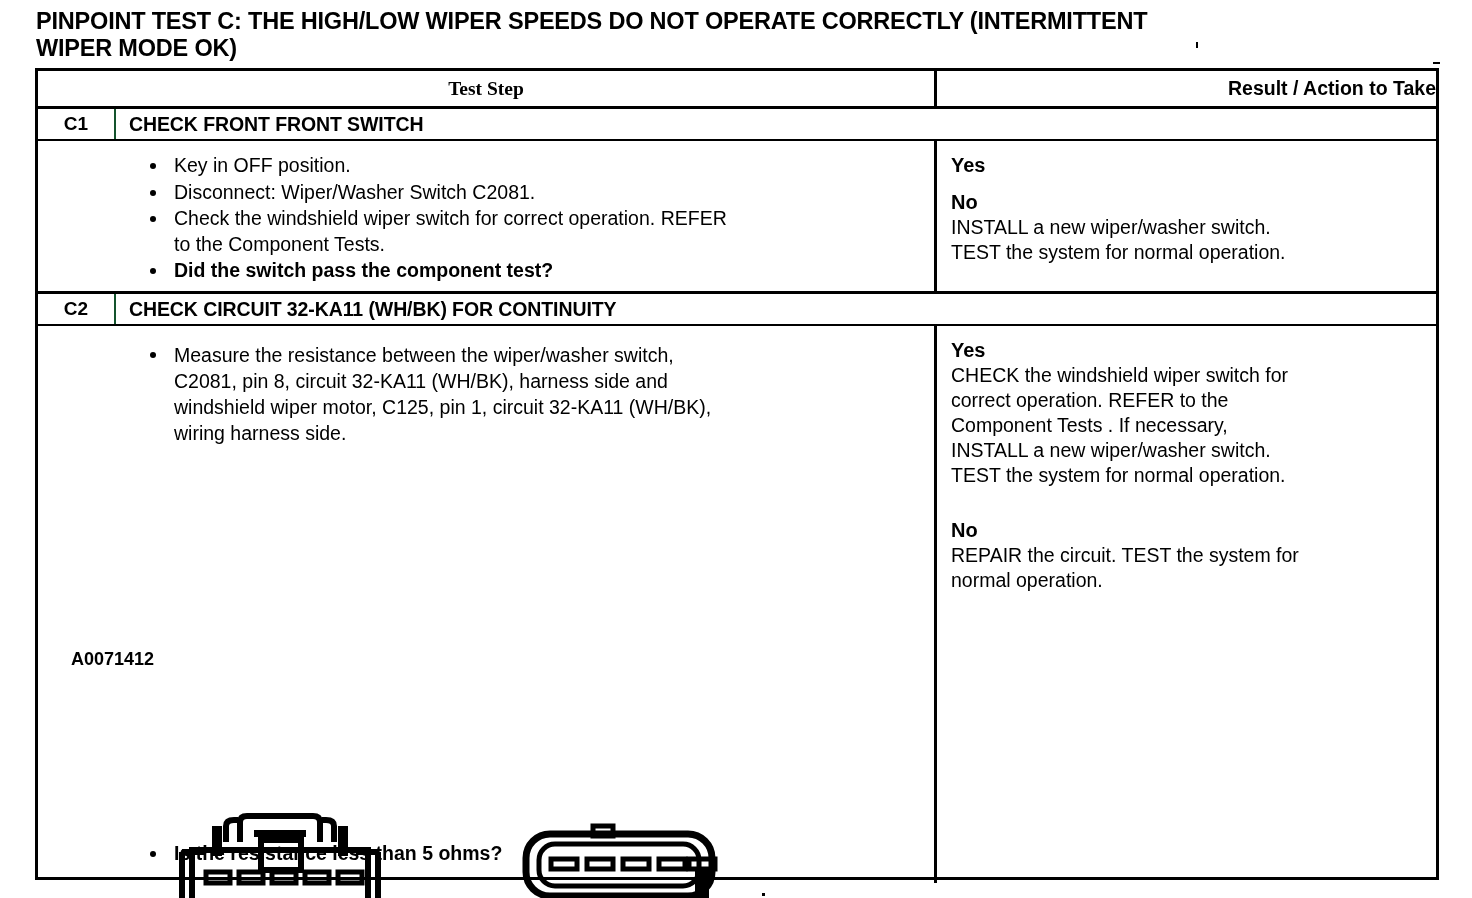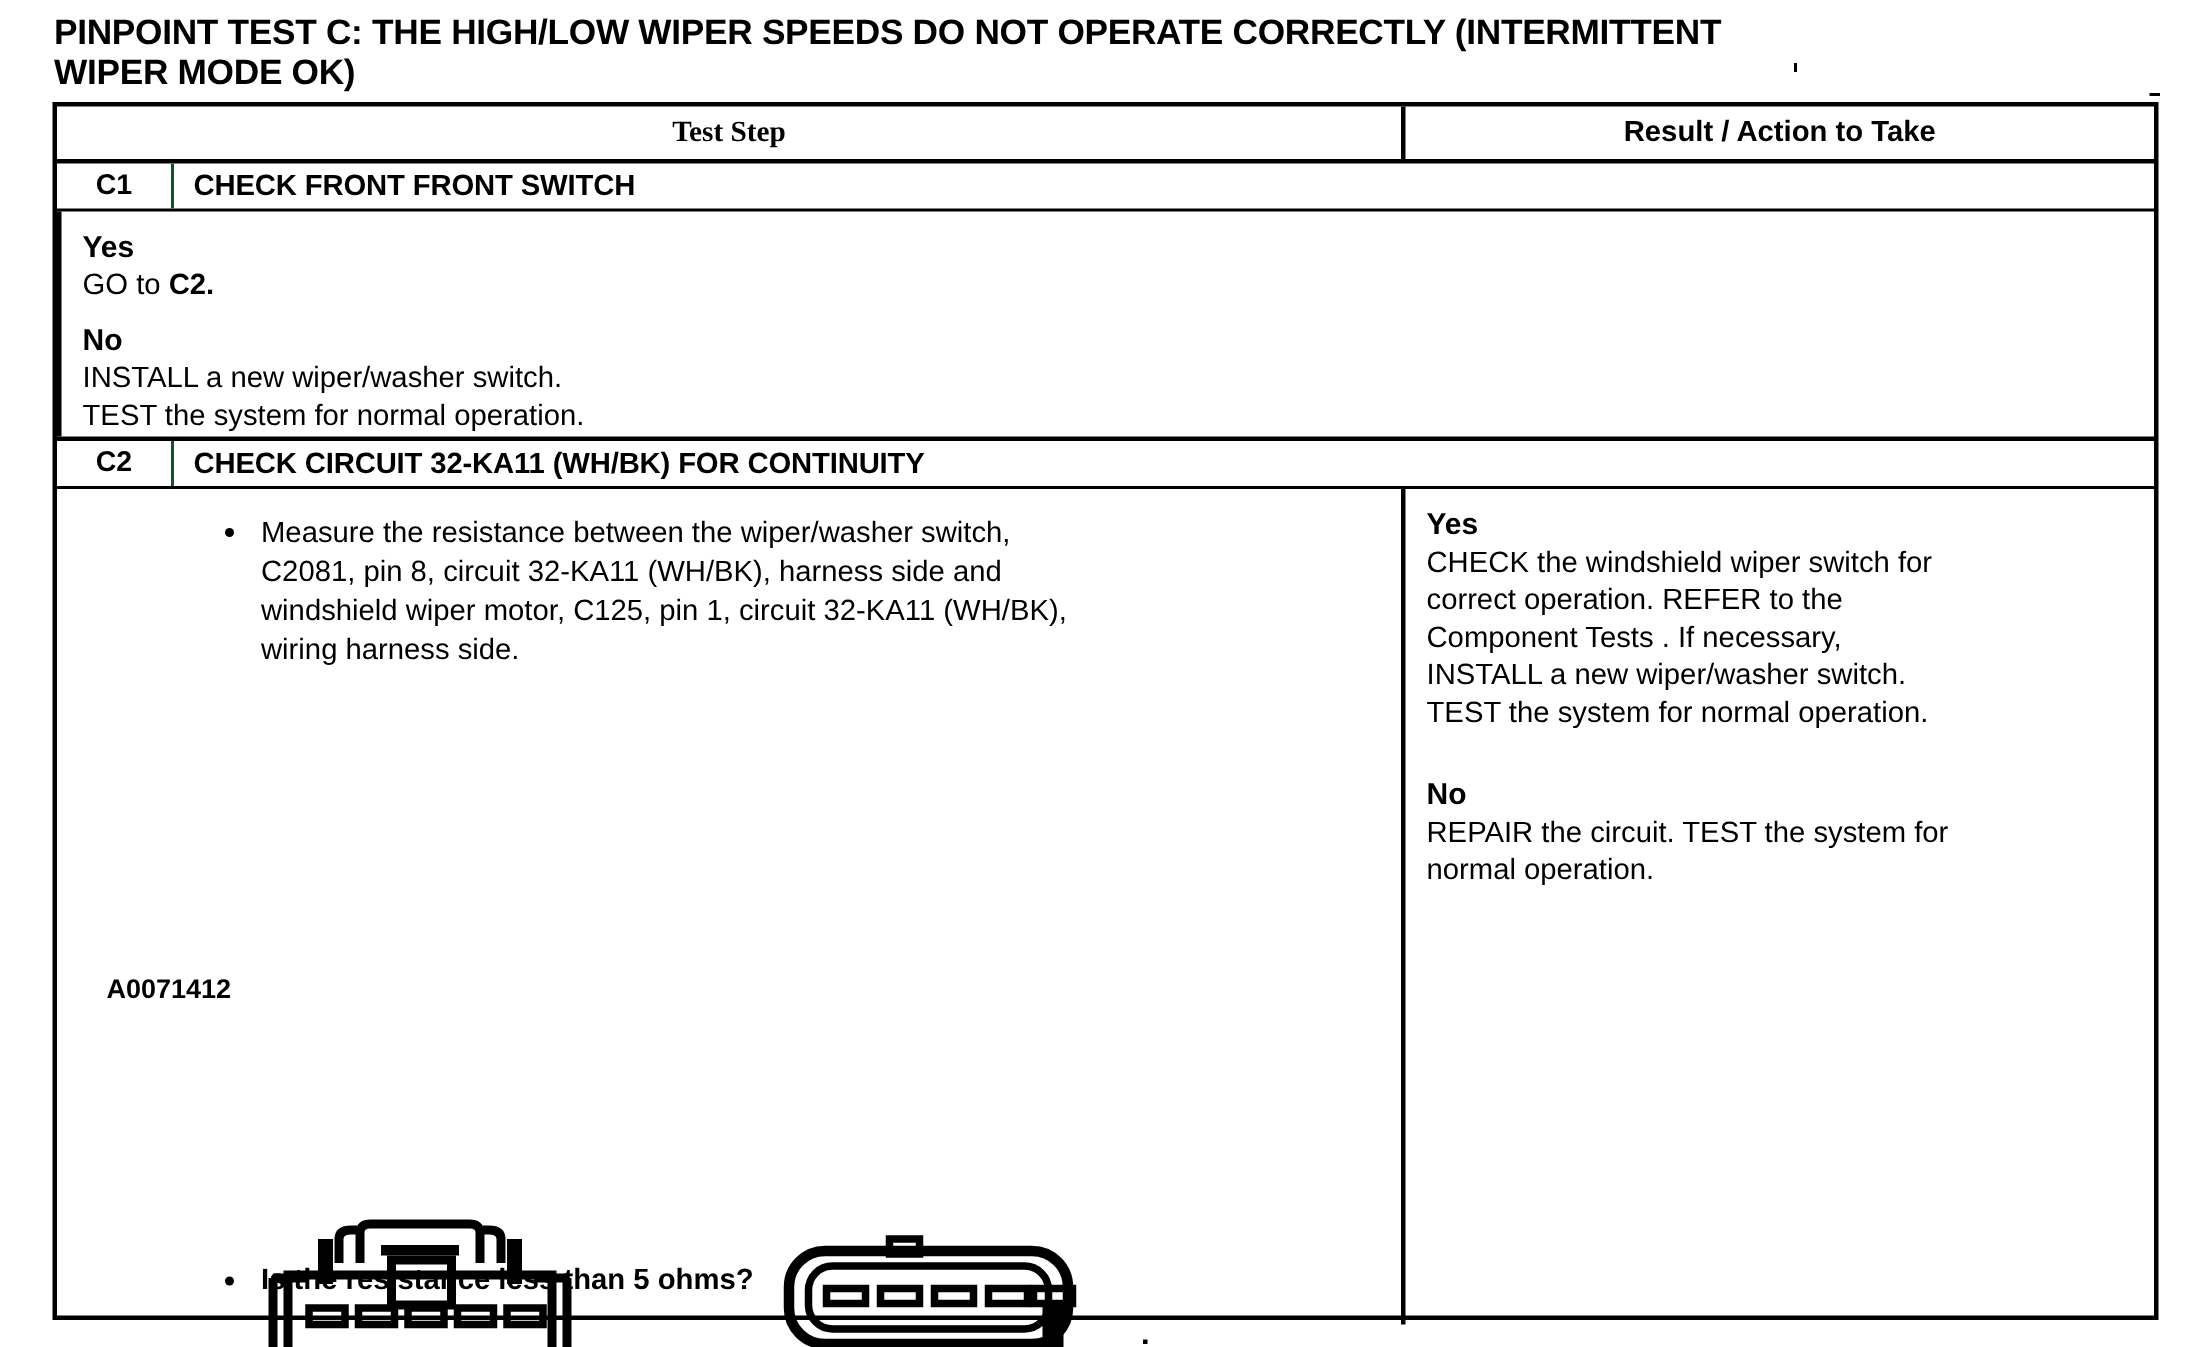--- a/index.html
+++ b/index.html
@@ -58,21 +58,21 @@
   }
   #table-header .col-left {
     flex: 1 1 auto;
     display: flex;
     align-items: center;
     justify-content: center;
   }
   #table-header .col-right {
     display: flex;
     align-items: center;
-    justify-content: center;
+    justify-content: flex-end;
   }
   .header-text {
     font-weight: bold;
     font-size: 19.5px;
   }
 
   
   .step-head-row {
     height: 32px;
     border-bottom: 2px solid #000;
@@ -219,23 +219,31 @@
       <span class="header-text">Result / Action to Take</span>
     </div>
   </div>
 
   <div class="row step-head-row">
     <div class="step-code-cell">C1</div>
     <div class="step-title-cell">CHECK FRONT FRONT SWITCH</div>
   </div>
 
   <div class="block" id="block-c1">
+    <div class="block-left">
+      <ul class="bullets" id="c1-steps">
+        <li>Key in OFF position.</li>
+        <li>Disconnect: Wiper/Washer Switch C2081.</li>
+        <li style="white-space:pre-line">Check the windshield wiper switch for correct operation. REFER
+to the Component Tests.</li>
+        <li class="bold">Did the switch pass the component test?</li>
+      </ul>
+    </div>
     <div class="block-right">
       <div class="result-label">Yes</div>
-      <div class="result-text">GO to <b>C2.</b></div>
       <div class="result-gap"></div>
       <div class="result-label">No</div>
       <div class="result-text">INSTALL a new wiper/washer switch.
 TEST the system for normal operation.</div>
     </div>
   </div>
 
   <div class="row step-head-row">
     <div class="step-code-cell">C2</div>
     <div class="step-title-cell">CHECK CIRCUIT 32-KA11 (WH/BK) FOR CONTINUITY</div>

